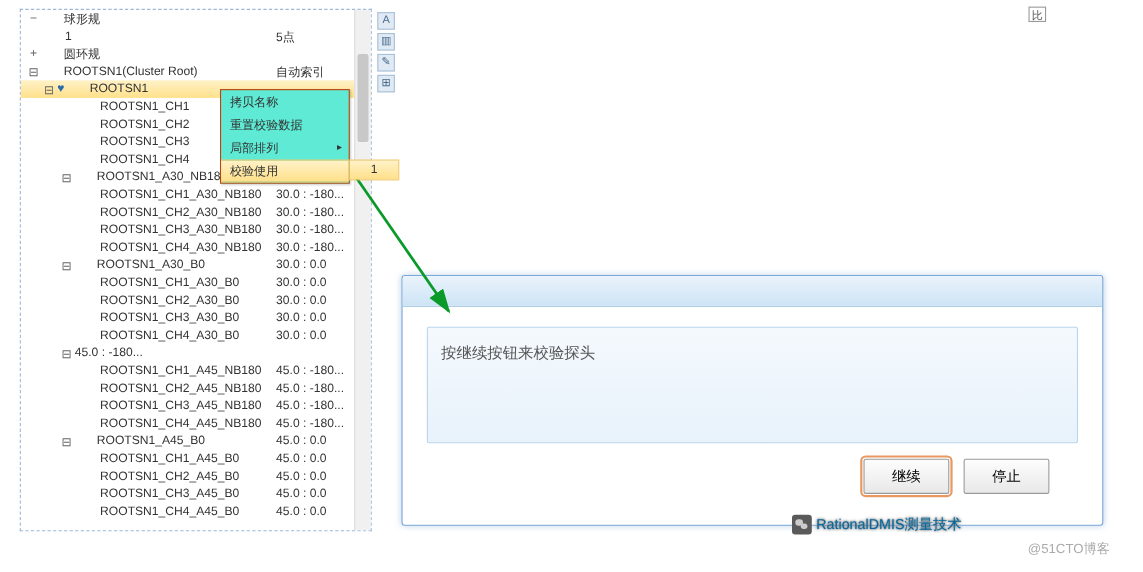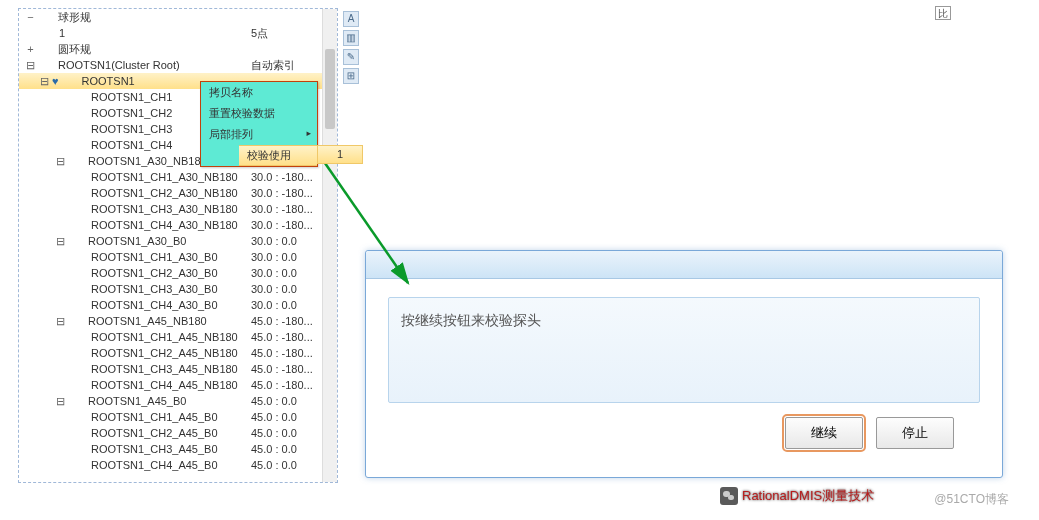--- a/index.html
+++ b/index.html
@@ -16,39 +16,39 @@
     .row.l2 { padding-left: 36px; }
     .row.l3 { padding-left: 52px; }
     
     .row-selected { background: linear-gradient(#fff2c8, #ffe08a); }
     
     .scrollbar-v { position: absolute; right: 0; top: 0; bottom: 0; width: 15px; background: #f0f0f0; border-left: 1px solid #ddd; }
     .scrollbar-v .thumb { position: absolute; top: 40px; left: 2px; right: 2px; height: 80px; background: #c8c8c8; border-radius: 2px; }
     
     .context-menu { position: absolute; left: 200px; top: 81px; width: 118px; background: #5eead4; border: 1px solid #c2410c; box-shadow: 1px 1px 2px rgba(0,0,0,0.2); z-index: 10; }
     .context-menu .mitem { padding: 3px 8px; font-size: 11px; color: #333; position: relative; }
-    .context-menu .mitem.hover { background: linear-gradient(#fff2c8, #ffe08a); border-top: 1px solid #f0c868; border-bottom: 1px solid #f0c868; padding-top: 2px; padding-bottom: 2px; margin-left: 38px; }
+    .context-menu .mitem.hover { background: linear-gradient(#fff2c8, #ffe08a); border-top: 1px solid #f0c868; border-bottom: 1px solid #f0c868; padding-top: 2px; padding-bottom: 2px; }
     .context-menu .arrow { position: absolute; right: 6px; top: 4px; font-size: 9px; color: #333; }
     .context-menu .submenu-badge { position: absolute; right: -46px; top: -1px; width: 46px; height: 19px; background: linear-gradient(#fff2c8, #ffe08a); border: 1px solid #f0c868; text-align: center; line-height: 17px; }
     
     .side-icons { position: absolute; left: 343px; top: 8px; width: 18px; }
     .side-icons .sicon { width: 16px; height: 16px; margin: 3px 0; background: #dfeaf5; border: 1px solid #a8c0d8; text-align: center; font-size: 10px; line-height: 14px; color: #4a6a8a; }
     
     .arrow-line { position: absolute; left: 318px; top: 145px; width: 100px; height: 160px; pointer-events: none; z-index: 5; }
     
     .dialog { position: absolute; left: 365px; top: 250px; width: 638px; height: 228px; background: #fff; border: 1px solid #7aa8d8; border-radius: 3px; box-shadow: 0 0 6px rgba(100,150,200,0.4); }
     .dialog-titlebar { height: 28px; background: linear-gradient(#eaf3fb, #cde4f6); border-bottom: 1px solid #a8c8e4; border-radius: 3px 3px 0 0; }
     .dialog-body { padding: 18px 22px; }
     .msg-box { background: linear-gradient(#f4f9fd, #e8f2fb); border: 1px solid #b8d4ec; border-radius: 2px; padding: 14px 12px; height: 106px; font-size: 14px; color: #555; }
     .dialog-buttons { text-align: right; padding: 0 26px; margin-top: 14px; }
     .btn { display: inline-block; min-width: 78px; padding: 6px 16px; margin-left: 10px; background: linear-gradient(#fdfdfd, #e8e8e8); border: 1px solid #999; border-radius: 2px; font-size: 13px; text-align: center; cursor: pointer; }
     .btn.primary-outline { outline: 2px solid #e89860; outline-offset: 1px; }
     
     .footer-credit { position: absolute; right: 30px; bottom: 12px; font-size: 12px; color: #aaa; }
-    .wechat-credit { position: absolute; left: 720px; top: 487px; font-size: 13px; color: #b91c1c; text-shadow: 0 0 3px #888, 0 0 2px #555; display: flex; align-items: center; gap: 4px; }
+    .wechat-credit { position: absolute; left: 720px; top: 468px; font-size: 13px; color: #0369a1; text-shadow: 0 0 3px #888, 0 0 2px #555; display: flex; align-items: center; gap: 4px; }
     .wechat-icon { width: 18px; height: 18px; border-radius: 3px; background: #5a5a5a; display: inline-block; position: relative; }
     .wechat-icon::before { content: ""; position: absolute; left: 3px; top: 4px; width: 7px; height: 6px; background: #ccc; border-radius: 3px; }
     .wechat-icon::after { content: ""; position: absolute; left: 8px; top: 8px; width: 6px; height: 5px; background: #ccc; border-radius: 3px; }
     .topright-badge { position: absolute; right: 88px; top: 6px; width: 16px; height: 14px; border: 1px solid #999; font-size: 10px; text-align: center; color: #555; }
   </style>
 </head>
 <body>
 
 <div class="topright-badge">比</div>
 
@@ -127,21 +127,20 @@
       <span class="name">ROOTSN1_CH3_A30_B0</span>
       <span class="val">30.0 : 0.0</span>
     </div>
   <div class="row l3">
       <span class="name">ROOTSN1_CH4_A30_B0</span>
       <span class="val">30.0 : 0.0</span>
     </div>
 
   <div class="row l2">
       <span class="expand-icon">⊟</span>
-      <span class="name">ROOTSN1_A45_NB180</span>
       <span class="val">45.0 : -180...</span>
     </div>
   <div class="row l3">
       <span class="name">ROOTSN1_CH1_A45_NB180</span>
       <span class="val">45.0 : -180...</span>
     </div>
   <div class="row l3">
       <span class="name">ROOTSN1_CH2_A45_NB180</span>
       <span class="val">45.0 : -180...</span>
     </div>

